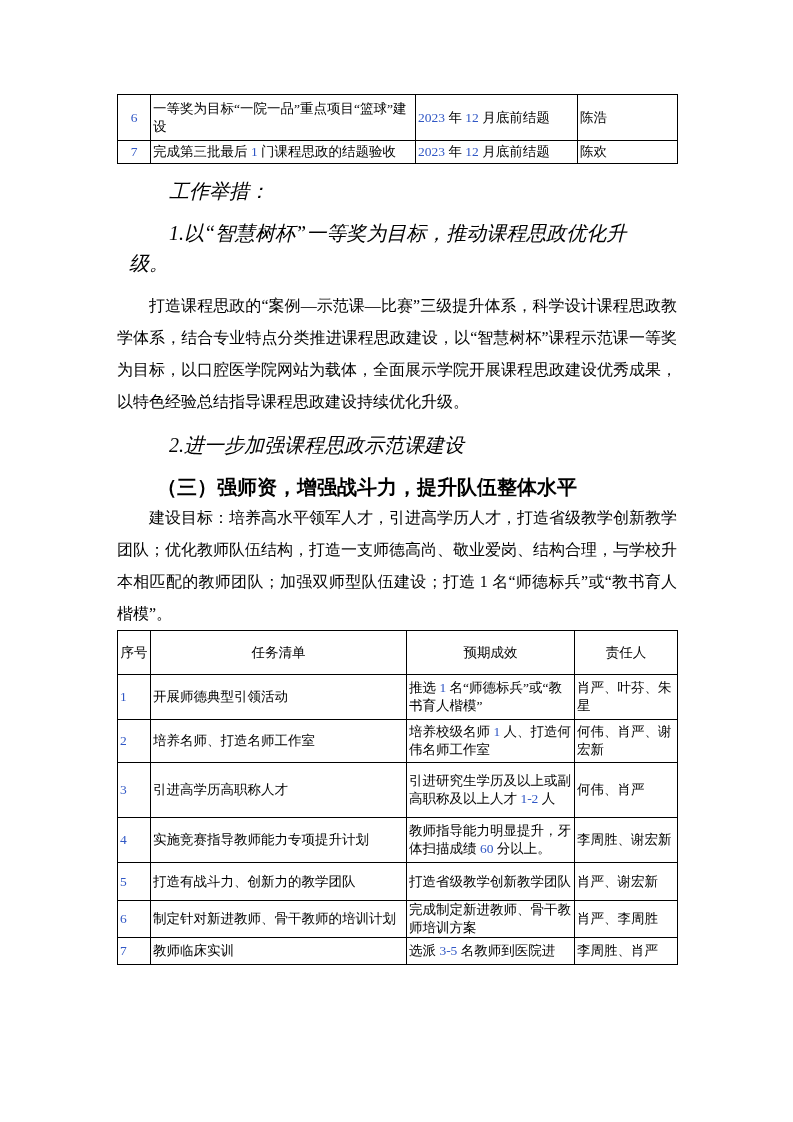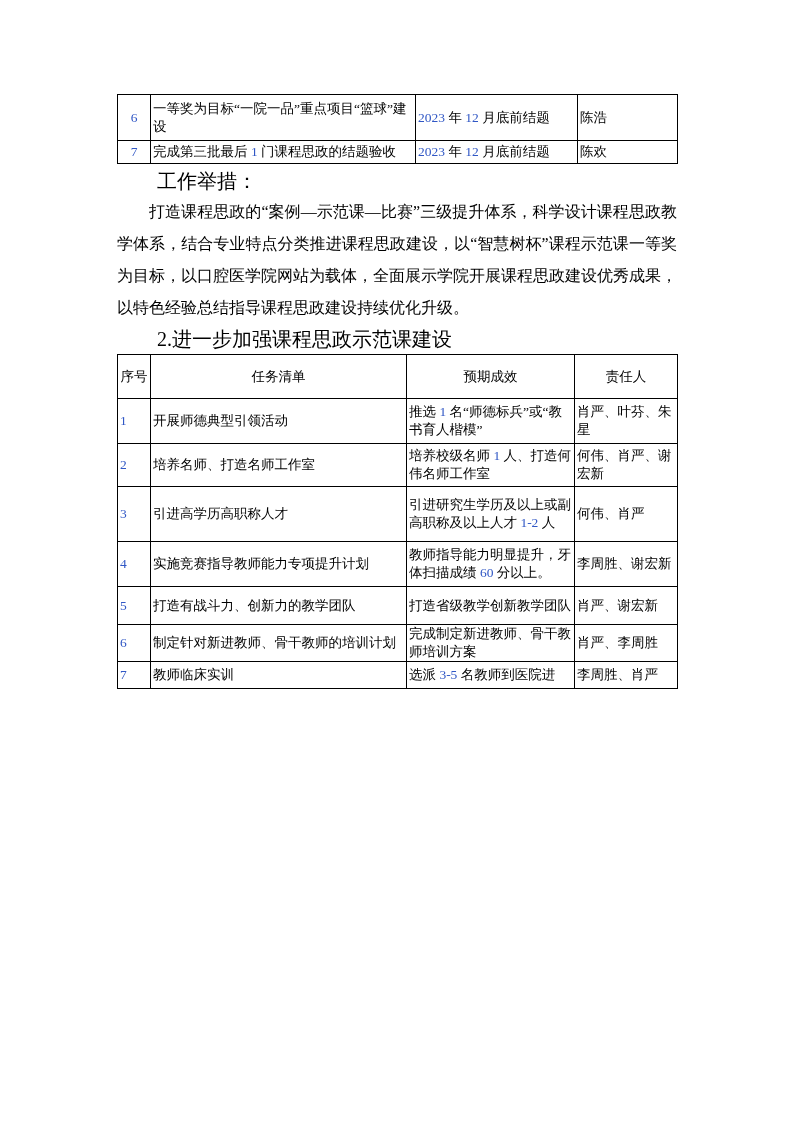--- a/index.html
+++ b/index.html
@@ -41,22 +41,23 @@
   .body-p{
     font-size:16px;
     line-height:32px;
     margin:0;
     text-indent:2em;
     text-align:justify;
   }
   .body-line{ 
     font-size:20px;
     line-height:30px;
-    margin:0;
+    margin:12px;
     text-indent:2em;
+    font-style:italic;
   }
   .heading{
     font-size:20px;
     line-height:30px;
     font-weight:bold;
     margin:0;
     text-indent:2em;
   }
   .caption{
     font-size:20px;
@@ -88,22 +89,25 @@
       <tr style="height:23px">
         <td class="no"><span class="num">7</span></td>
         <td>完成第三批最后 <span class="num">1</span> 门课程思政的结题验收</td>
         <td><span class="num">2023</span> 年 <span class="num">12</span> 月底前结题</td>
         <td>陈欢</td>
       </tr>
     </tbody>
       </table>
 
     <p class="body-line">工作举措：</p>
+    <p class="body-line">1.以“智慧树杯”一等奖为目标，推动课程思政优化升级。</p>
     <p class="body-p">打造课程思政的“案例—示范课—比赛”三级提升体系，科学设计课程思政教学体系，结合专业特点分类推进课程思政建设，以“智慧树杯”课程示范课一等奖为目标，以口腔医学院网站为载体，全面展示学院开展课程思政建设优秀成果，以特色经验总结指导课程思政建设持续优化升级。</p>
     <p class="body-line">2.进一步加强课程思政示范课建设</p>
+    <h3 class="heading">（三）强师资，增强战斗力，提升队伍整体水平</h3>
+    <p class="body-p">建设目标：培养高水平领军人才，引进高学历人才，打造省级教学创新教学团队；优化教师队伍结构，打造一支师德高尚、敬业爱岗、结构合理，与学校升本相匹配的教师团队；加强双师型队伍建设；打造 1 名“师德标兵”或“教书育人楷模”。</p>
 
     <table class="tbl tbl-main">
       <colgroup>
           <col style="width:33px">
           <col style="width:256px">
           <col style="width:168px">
           <col style="width:103px">
         </colgroup>
       <tbody>
           <tr style="height:44px">

